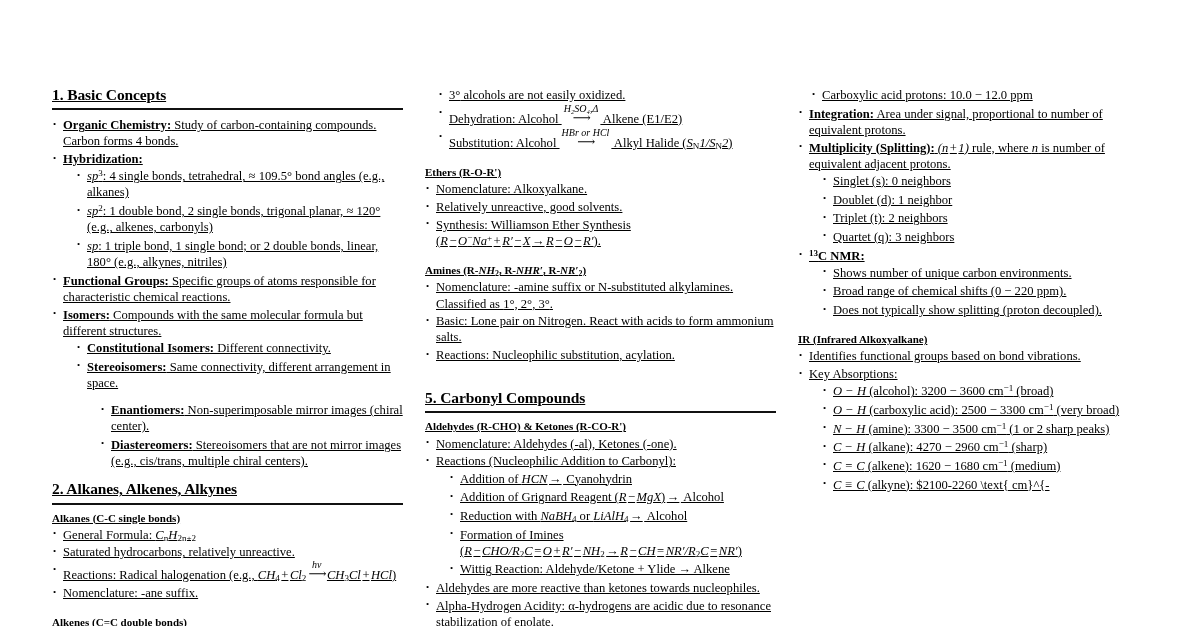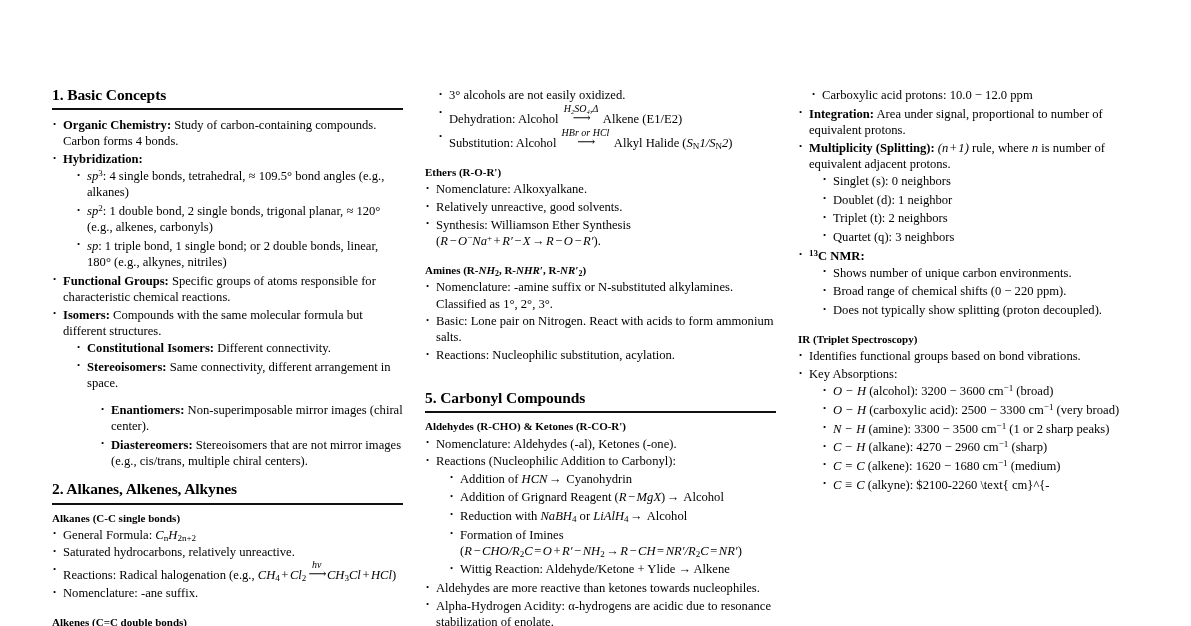--- a/index.html
+++ b/index.html
@@ -15,20 +15,21 @@
   }
   .sheet {
     width: 1191px;
     height: 626px;
     padding: 86px 25px 0 52px;
     display: flex;
     flex-direction: row;
     align-items: flex-start;
     gap: 22px;
     overflow: hidden;
+    text-decoration: underline;
   }
   .col {
     width: 351px;
     flex: 0 0 351px;
     overflow: hidden;
   }
   .col-2, .col-3 { position: relative; }
 
   
   .sec-h {
@@ -245,21 +246,21 @@
       <li>
         <b><sup>13</sup><span>C NMR:</span></b>
         <ul class="lvl2">
           <li>Shows number of unique carbon environments.</li>
           <li>Broad range of chemical shifts (0 − 220 ppm).</li>
           <li>Does not typically show splitting (proton decoupled).</li>
         </ul>
       </li>
     </ul>
 
-    <div class="sub-h">IR (Triplet Spectroscopy)</div>
+    <div class="sub-h">IR (Infrared Alkoxyalkane)</div>
     <ul>
       <li>Identifies functional groups based on bond vibrations.</li>
       <li>
         <span>Key Absorptions:</span>
         <ul class="lvl2" id="ir-bands">
             <li><span class="m">O − H</span><span> (alcohol): 3200 − 3600 cm</span><sup>−1</sup><span> (broad)</span></li>
             <li><span class="m">O − H</span><span> (carboxylic acid): 2500 − 3300 cm</span><sup>−1</sup><span> (very broad)</span></li>
             <li><span class="m">N − H</span><span> (amine): 3300 − 3500 cm</span><sup>−1</sup><span> (1 or 2 sharp peaks)</span></li>
             <li><span class="m">C − H</span><span> (alkane): 4270 − 2960 cm</span><sup>−1</sup><span> (sharp)</span></li>
             <li><span class="m">C = C</span><span> (alkene): 1620 − 1680 cm</span><sup>−1</sup><span> (medium)</span></li>

